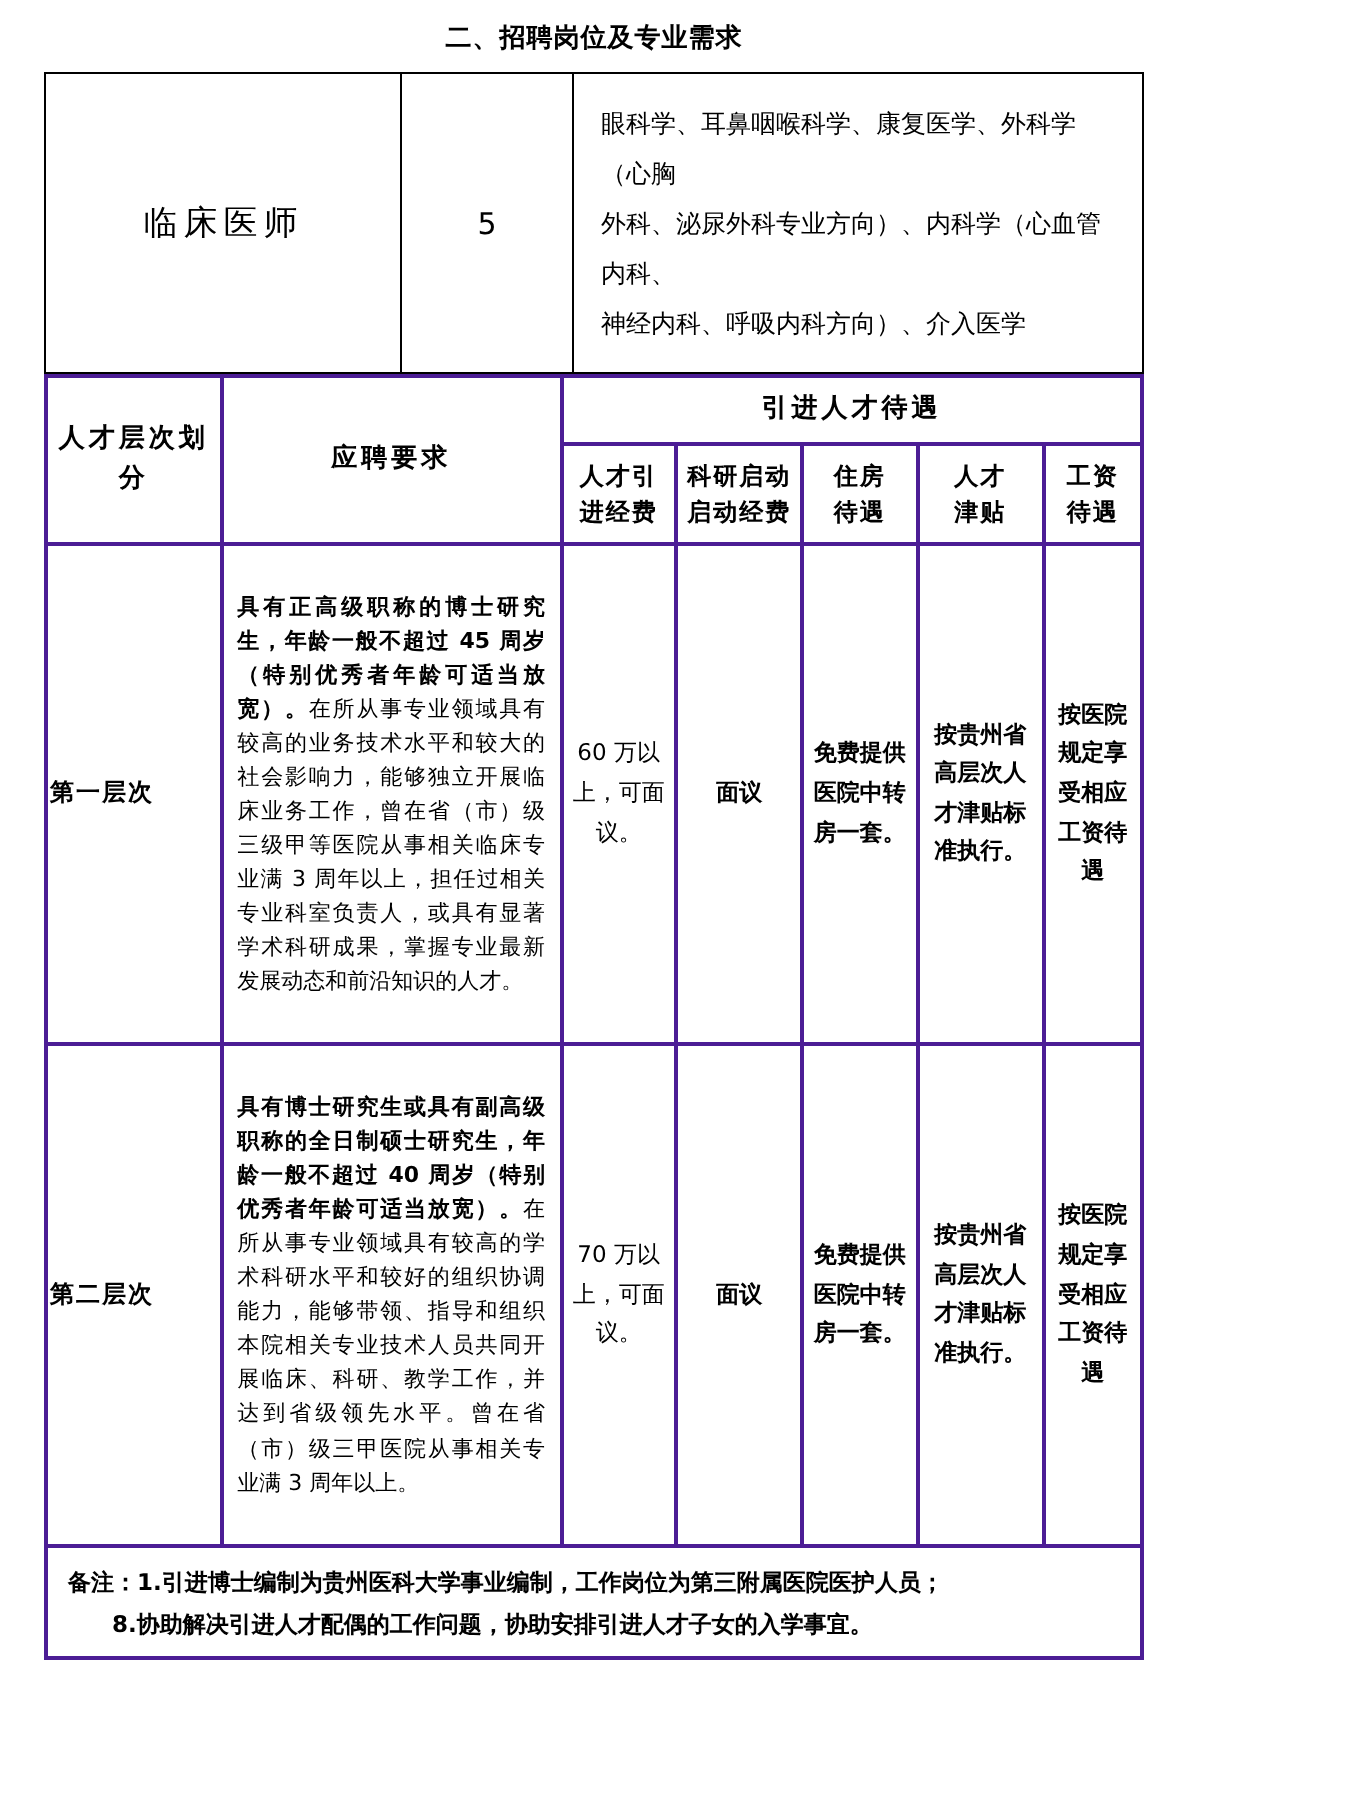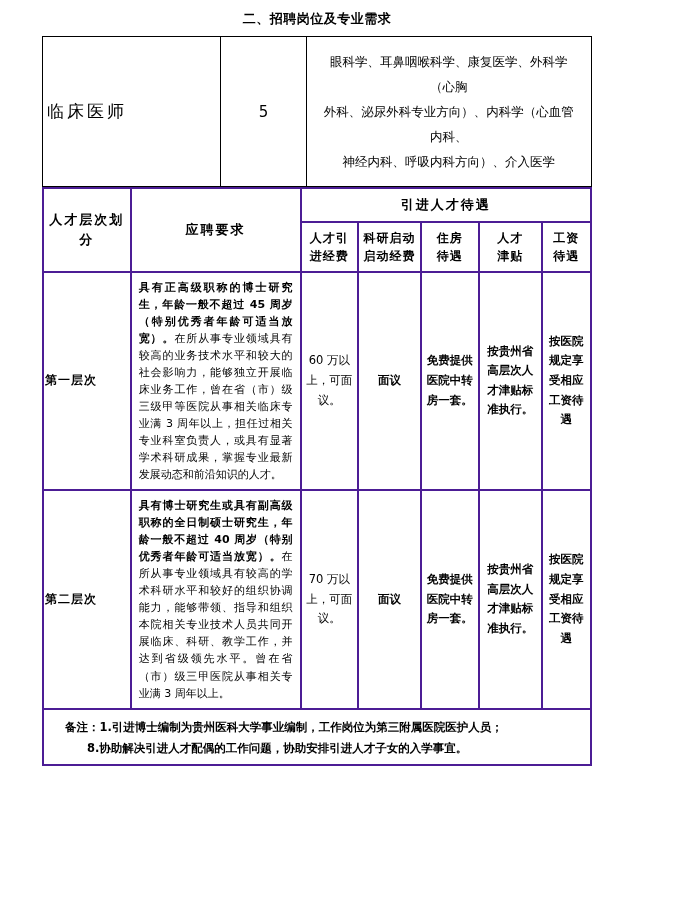--- a/index.html
+++ b/index.html
@@ -13,21 +13,20 @@
     font-family: "DejaVu Sans", "Liberation Sans", sans-serif;
     color: #000000;
     position: relative;
     overflow: hidden;
   }
   .page {
     width: 594px;
     height: 898px;
     box-sizing: border-box;
     padding: 8px 22px 0 22px;
-    margin-left: 20px;
   }
   .section-title {
     text-align: center;
     font-size: 13px;
     font-weight: bold;
     letter-spacing: 0.5px;
     margin: 2px 0 8px 0;
     font-family: "DejaVu Sans", "Liberation Sans", sans-serif;
   }
   .section-title.second {
@@ -51,34 +50,34 @@
     font-weight: bold;
     letter-spacing: 3px;
     padding: 10px 4px;
     line-height: 1.35;
   }
   .t1 .h.small {
     font-size: 16px;
     letter-spacing: 2px;
   }
   .t1 .post {
+    text-align: center;
     font-size: 17px;
     letter-spacing: 3px;
     padding: 18px 4px;
   }
   .t1 .num {
     text-align: center;
     font-size: 15px;
     padding: 18px 4px;
   }
   .t1 .major {
     font-size: 12.5px;
     line-height: 2.0;
     padding: 12px 14px;
-    text-align: center;
   }
   
   .t2 {
     font-size: 11px;
   }
   .t2 .hd {
     text-align: center;
     font-weight: bold;
     font-size: 12px;
     letter-spacing: 1px;
@@ -88,40 +87,40 @@
   .t2 .hd.big {
     font-size: 13px;
     letter-spacing: 2px;
   }
   .t2 .lvl {
     font-weight: bold;
     font-size: 12px;
     letter-spacing: 1px;
   }
   .t2 .req {
-    padding: 6px 7px;
+    padding: 22px 7px;
     line-height: 1.55;
     font-size: 11px;
     text-align: justify;
   }
   .t2 .req .b {
     font-weight: bold;
   }
   .t2 .cell {
     text-align: center;
     padding: 4px 3px;
     line-height: 1.7;
     font-weight: bold;
     font-size: 11.5px;
   }
   .t2 .cell.nb {
     font-weight: normal;
   }
   .t2 .note {
-    padding: 7px 10px 4px 21px;
+    padding: 7px 10px 4px 10px;
     font-size: 11.5px;
     line-height: 1.9;
     font-weight: bold;
     text-align: left;
   }
   .t2 .note .l2 {
     text-indent: 22px;
   }
 </style>
 </head>

